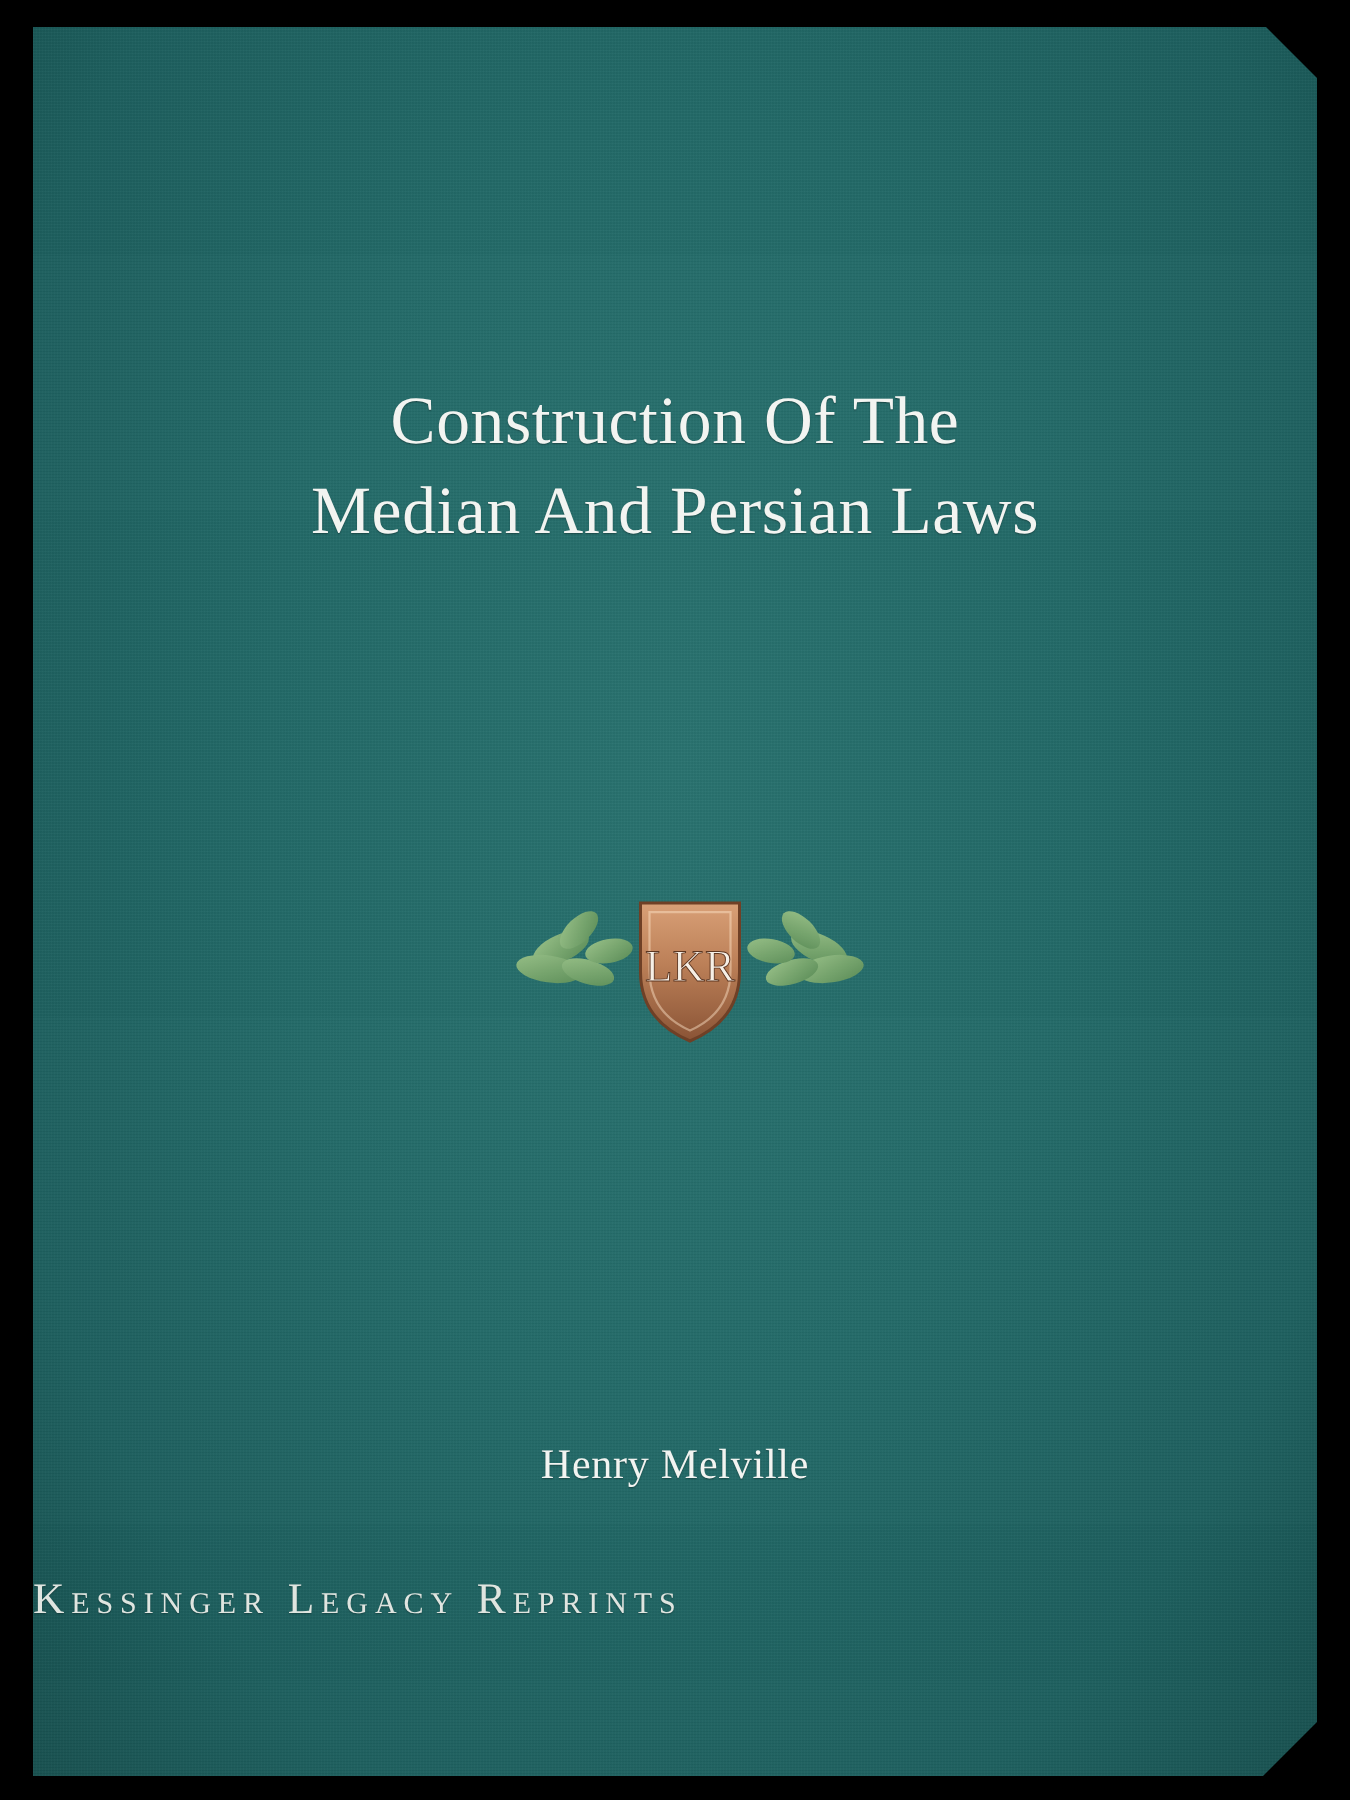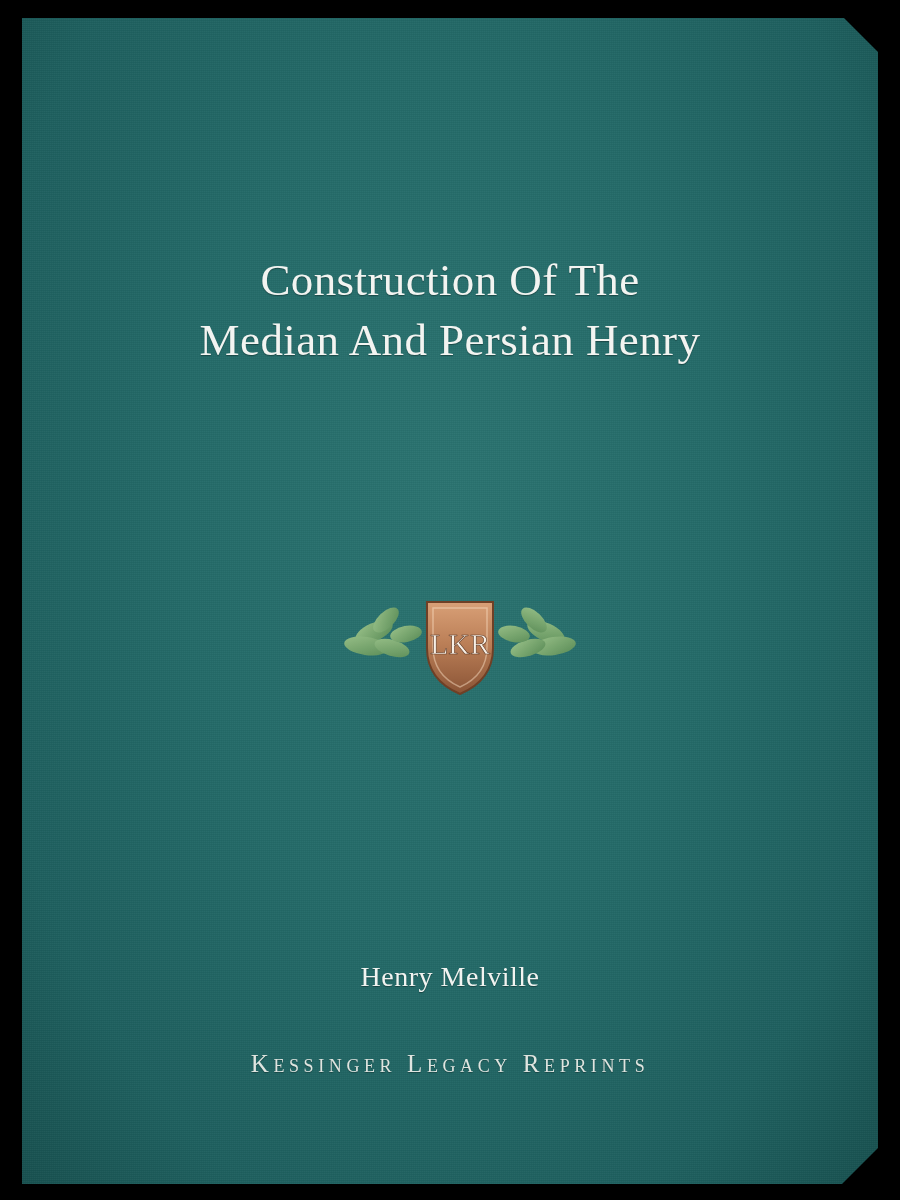--- a/index.html
+++ b/index.html
@@ -109,40 +109,39 @@
     font-size: 28px;
     letter-spacing: 0.5px;
     text-shadow: 0 1px 1px rgba(0,0,0,0.35);
   }
 
   .imprint {
     position: absolute;
     left: 0;
     right: 0;
     top: 1032px;
-    text-align: center;
     color: #dfe5e0;
     font-family: "Liberation Serif", serif;
-    font-size: 25px;
+    font-size: 29px;
     letter-spacing: 4.6px;
     font-variant: small-caps;
     text-shadow: 0 1px 1px rgba(0,0,0,0.3);
   }
 </style>
 </head>
 <body>
 
 <div class="book-cover">
 
   <div class="cover-panel">
     <div class="cover-texture"></div>
 
     <div class="title-block">
       <div class="title-line">Construction Of The</div>
-      <div class="title-line">Median And Persian Henry</div>
+      <div class="title-line">Median And Persian Laws</div>
     </div>
 
     <div class="crest-wrap">
       <svg width="260" height="130" viewBox="0 0 260 130">
         <defs>
           <linearGradient id="shieldGrad" x1="0" y1="0" x2="0" y2="1">
             <stop offset="0%" stop-color="#d9a077"></stop>
             <stop offset="45%" stop-color="#bb7f57"></stop>
             <stop offset="100%" stop-color="#8a5436"></stop>
           </linearGradient>

